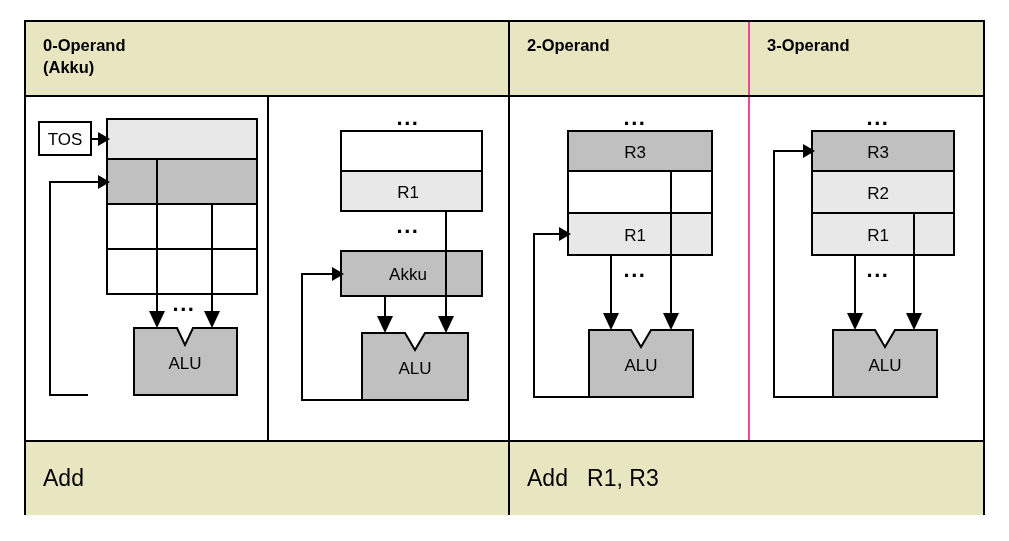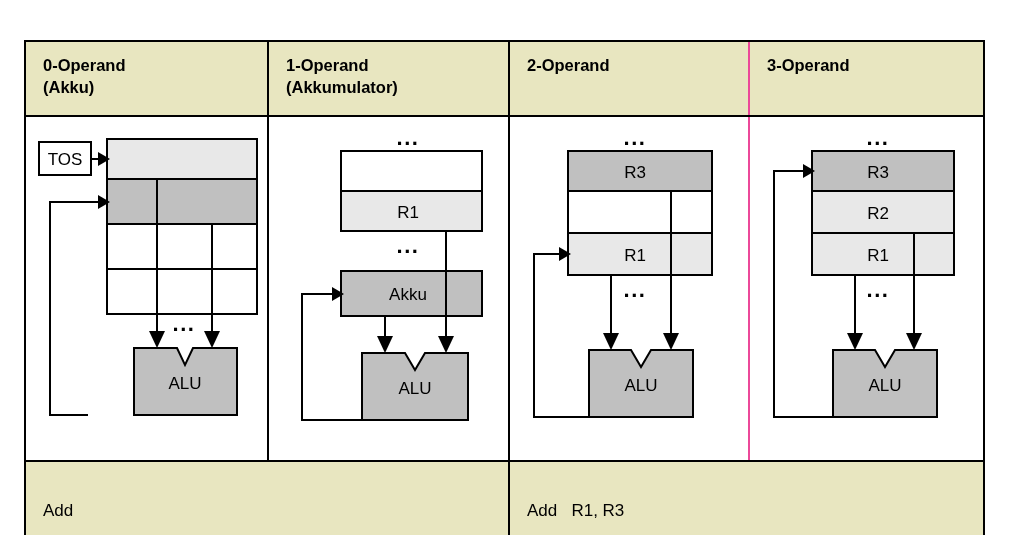--- a/index.html
+++ b/index.html
@@ -1,41 +1,41 @@
 <!DOCTYPE html>
 <html><head>
 <meta charset="utf-8">
 <style>
   html,body{margin:0;padding:0;background:#ffffff;}
   body{width:1009px;height:541px;overflow:hidden;
        font-family:"Liberation Sans","DejaVu Sans",sans-serif;}
 
-  #root{position:absolute;left:0;top:0;width:1009px;height:465px;margin-top:20px;}
+  #root{position:absolute;left:0;top:0;width:1009px;height:465px;}
 
   
   .table{position:absolute;left:24px;top:20px;width:961px;height:495px;
          border:2px solid #000;box-sizing:border-box;background:#fff;}
 
   .hdr-row{position:absolute;left:0;top:0;width:100%;height:75px;
            background:#e8e6c0;border-bottom:2px solid #000;box-sizing:border-box;}
   .mid-row{position:absolute;left:0;top:75px;width:100%;height:345px;
            background:#fff;border-bottom:2px solid #000;box-sizing:border-box;}
   .ins-row{position:absolute;left:0;top:420px;width:100%;height:73px;
            background:#e8e6c0;box-sizing:border-box;}
 
   .col{position:absolute;top:0;height:100%;box-sizing:border-box;}
   .col.c0{left:0px;width:241px;}
   .col.c1{left:241px;width:241px;border-left:2px solid #000;}
   .col.c2{left:482px;width:240px;border-left:2px solid #000;}
   .col.c3{left:722px;width:239px;border-left:2px solid #ec4899;}
 
   .hdr-txt{position:absolute;left:17px;top:12px;right:6px;
            font-size:16.5px;font-weight:bold;color:#000;line-height:1.35;}
-  .ins-txt{position:absolute;left:17px;top:12px;right:6px;height:100%;
-           display:flex;align-items:center;font-size:17px;color:#000;
+  .ins-txt{position:absolute;left:17px;top:0;right:6px;height:100%;
+           display:flex;align-items:center;font-size:23px;color:#000;
            white-space:pre;}
 
   
   .stage{position:absolute;left:0;top:0;width:100%;height:100%;}
   .stage svg{position:absolute;left:0;top:0;}
 
   
   .svglabel{font-family:"Liberation Sans","DejaVu Sans",sans-serif;
             font-size:17px;fill:#000;}
   .dots{font-family:"Liberation Sans","DejaVu Sans",sans-serif;
@@ -49,26 +49,20 @@
 <div id="root">
   <div class="table">
 
     <div class="hdr-row">
       <div class="col c0">
         <div class="hdr-txt">
           <span>0-Operand</span><br>
           <span>(Akku)</span>
         </div>
       </div>
-      <div class="col c1">
-        <div class="hdr-txt">
-          <span>1-Operand</span><br>
-          <span>(Akkumulator)</span>
-        </div>
-      </div>
       <div class="col c2">
         <div class="hdr-txt">
           <span>2-Operand</span>
         </div>
       </div>
       <div class="col c3">
         <div class="hdr-txt">
           <span>3-Operand</span>
         </div>
       </div>

